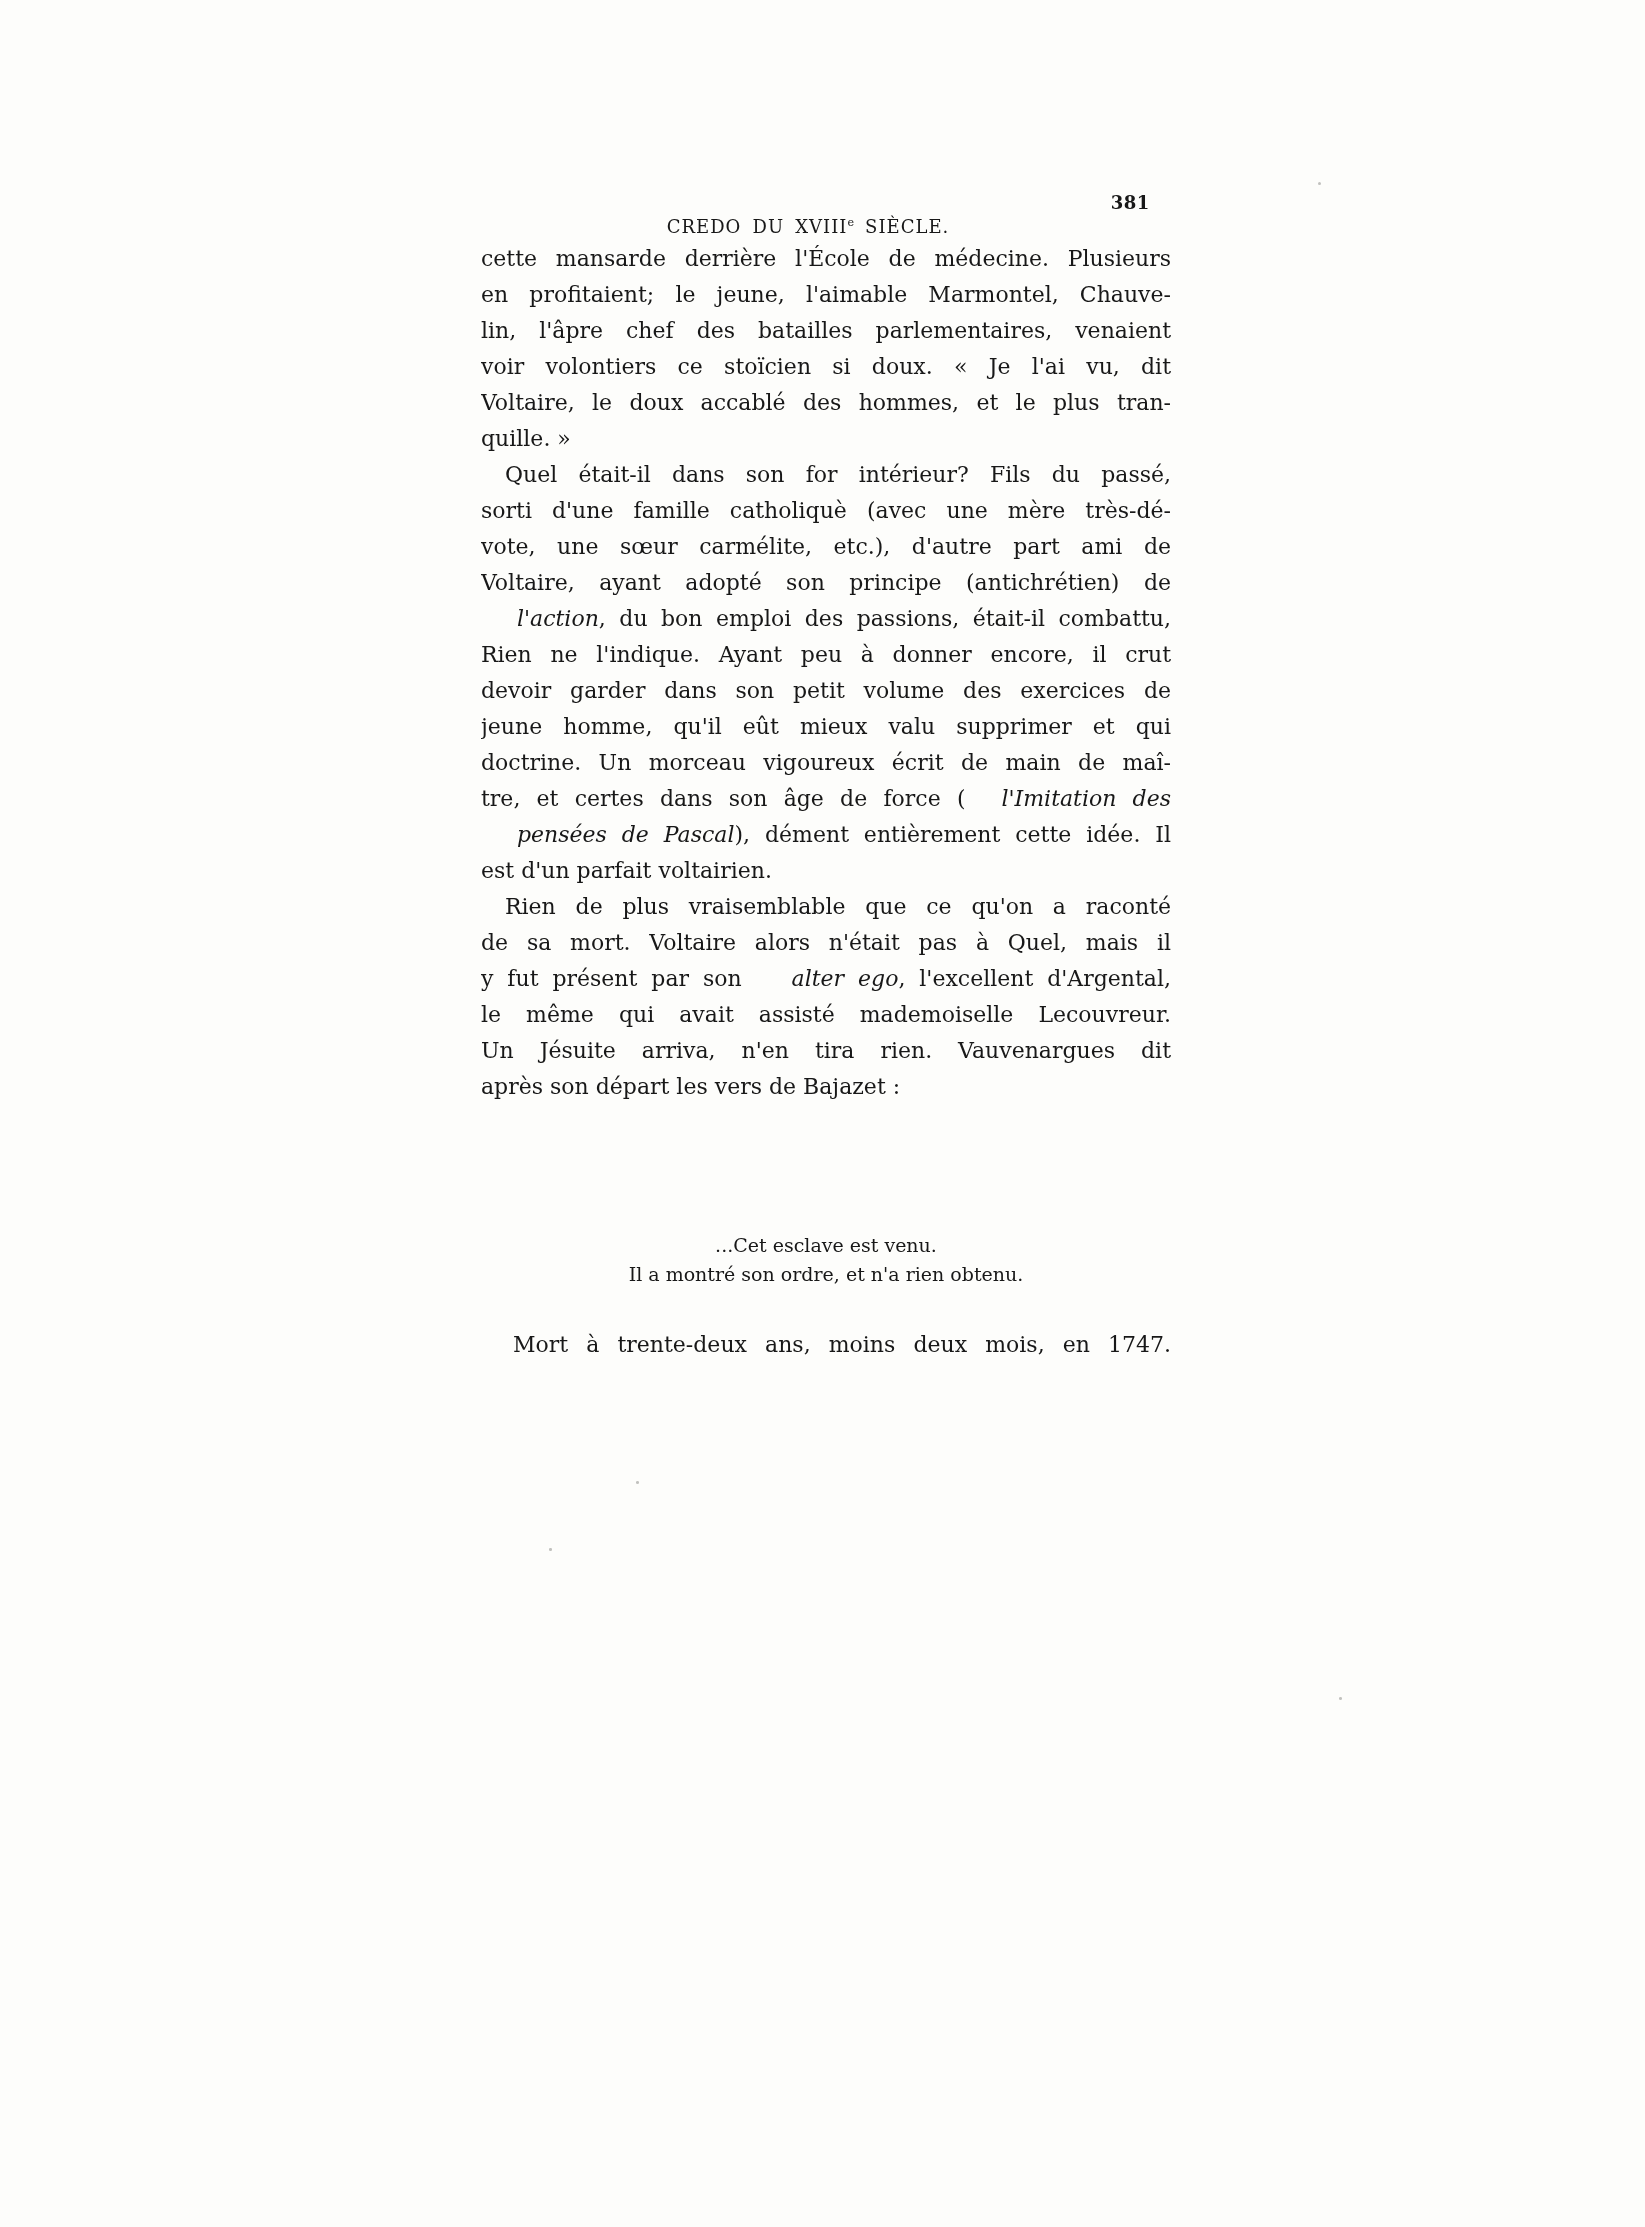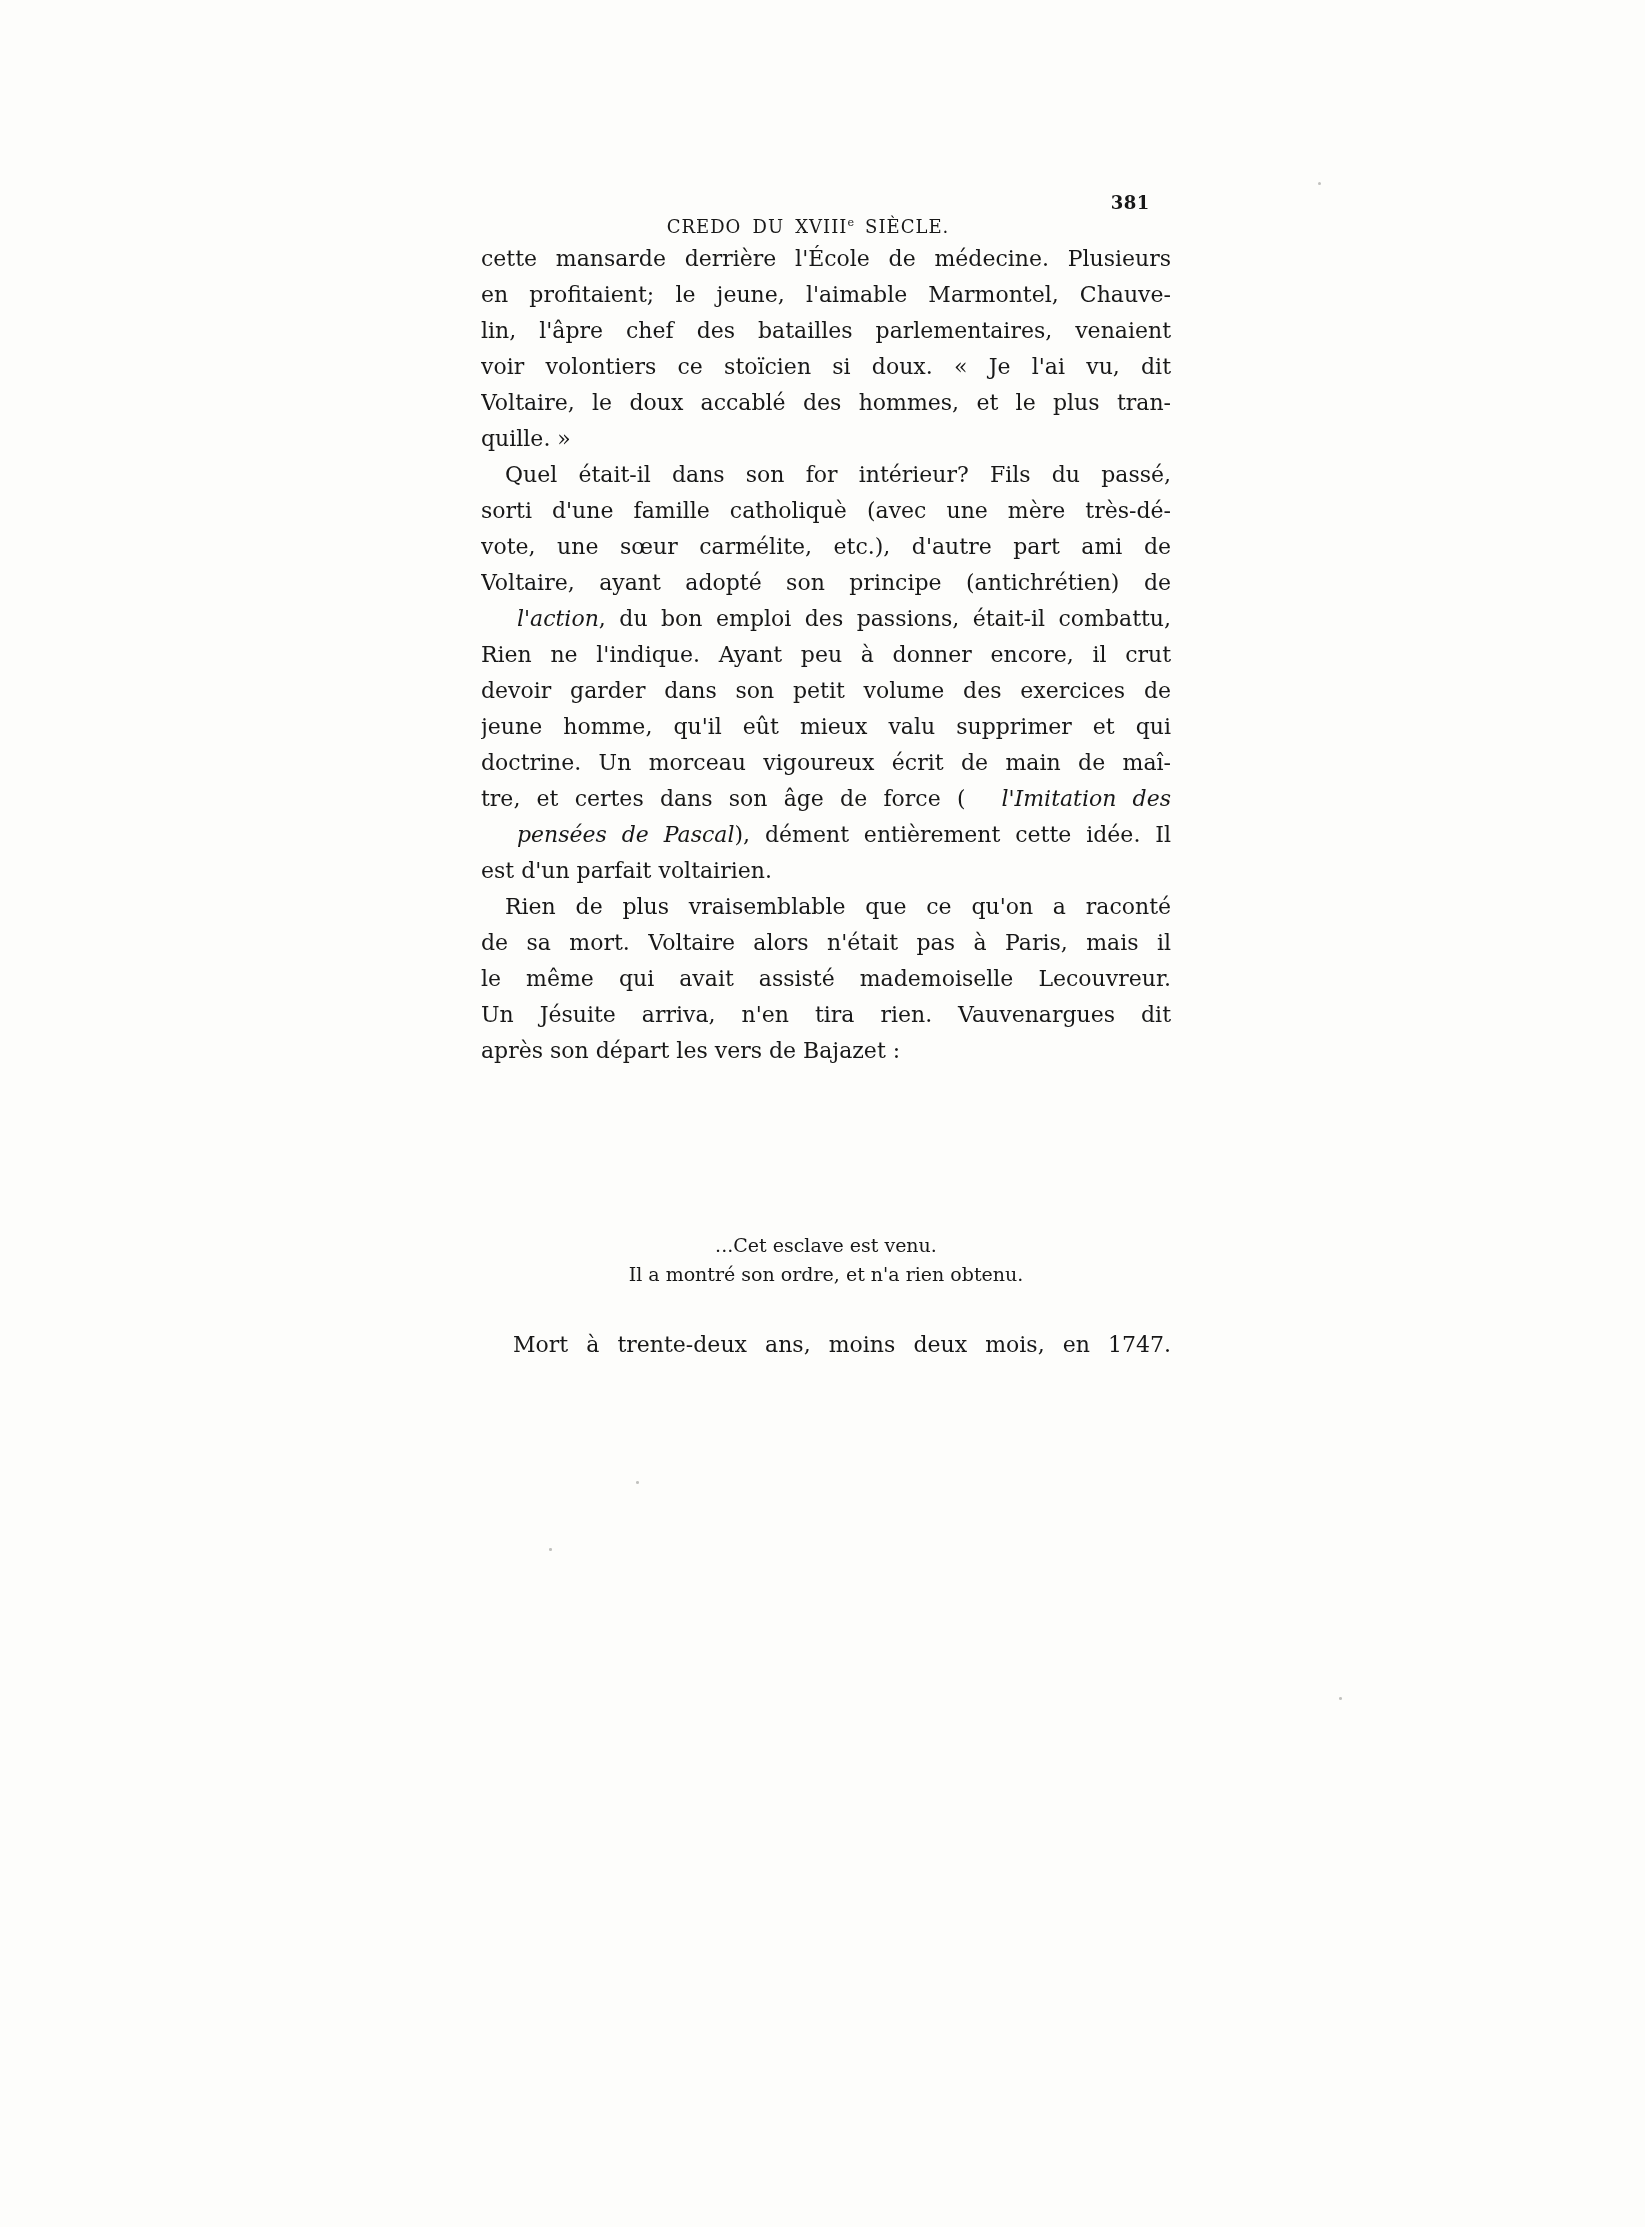--- a/index.html
+++ b/index.html
@@ -145,21 +145,22 @@
       <div class="line">devoir garder dans son petit volume des exercices de</div>
       <div class="line">jeune homme, qu'il eût mieux valu supprimer et qui</div>
       <div class="line">doctrine. Un morceau vigoureux écrit de main de maî-</div>
       <div class="line"><span>tre, et certes dans son âge de force (</span><span class="it">l'Imitation des</span></div>
       <div class="line"><span class="it">pensées de Pascal</span><span>), dément entièrement cette idée. Il</span></div>
       <div class="line end">est d'un parfait voltairien.</div>
     </div>
 
     <div>
       <div class="line ind">Rien de plus vraisemblable que ce qu'on a raconté</div>
-      <div class="line">de sa mort. Voltaire alors n'était pas à Paris, mais il</div>
+      <div class="line">de sa mort. Voltaire alors n'était pas à Quel, mais il</div>
+      <div class="line"><span>y fut présent par son </span><span class="it">alter ego</span><span>, l'excellent d'Argental,</span></div>
       <div class="line">le même qui avait assisté mademoiselle Lecouvreur.</div>
       <div class="line">Un Jésuite arriva, n'en tira rien. Vauvenargues dit</div>
       <div class="line end">après son départ les vers de Bajazet :</div>
     </div>
   </div>
 
   <div class="verse">
     <div class="verse-line">...Cet esclave est venu.</div>
     <div class="verse-line">Il a montré son ordre, et n'a rien obtenu.</div>
   </div>

